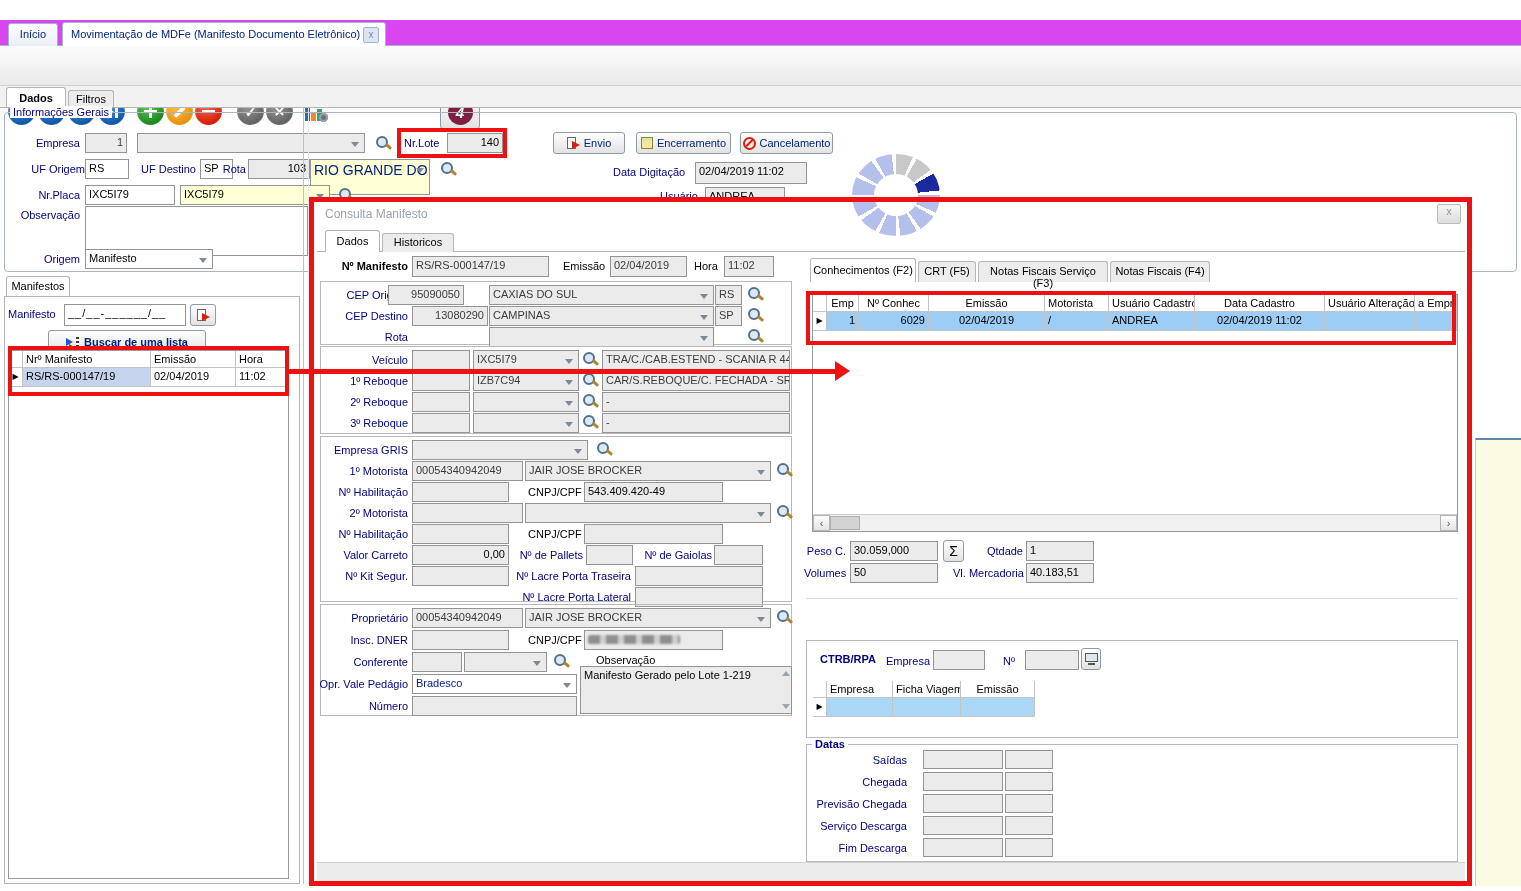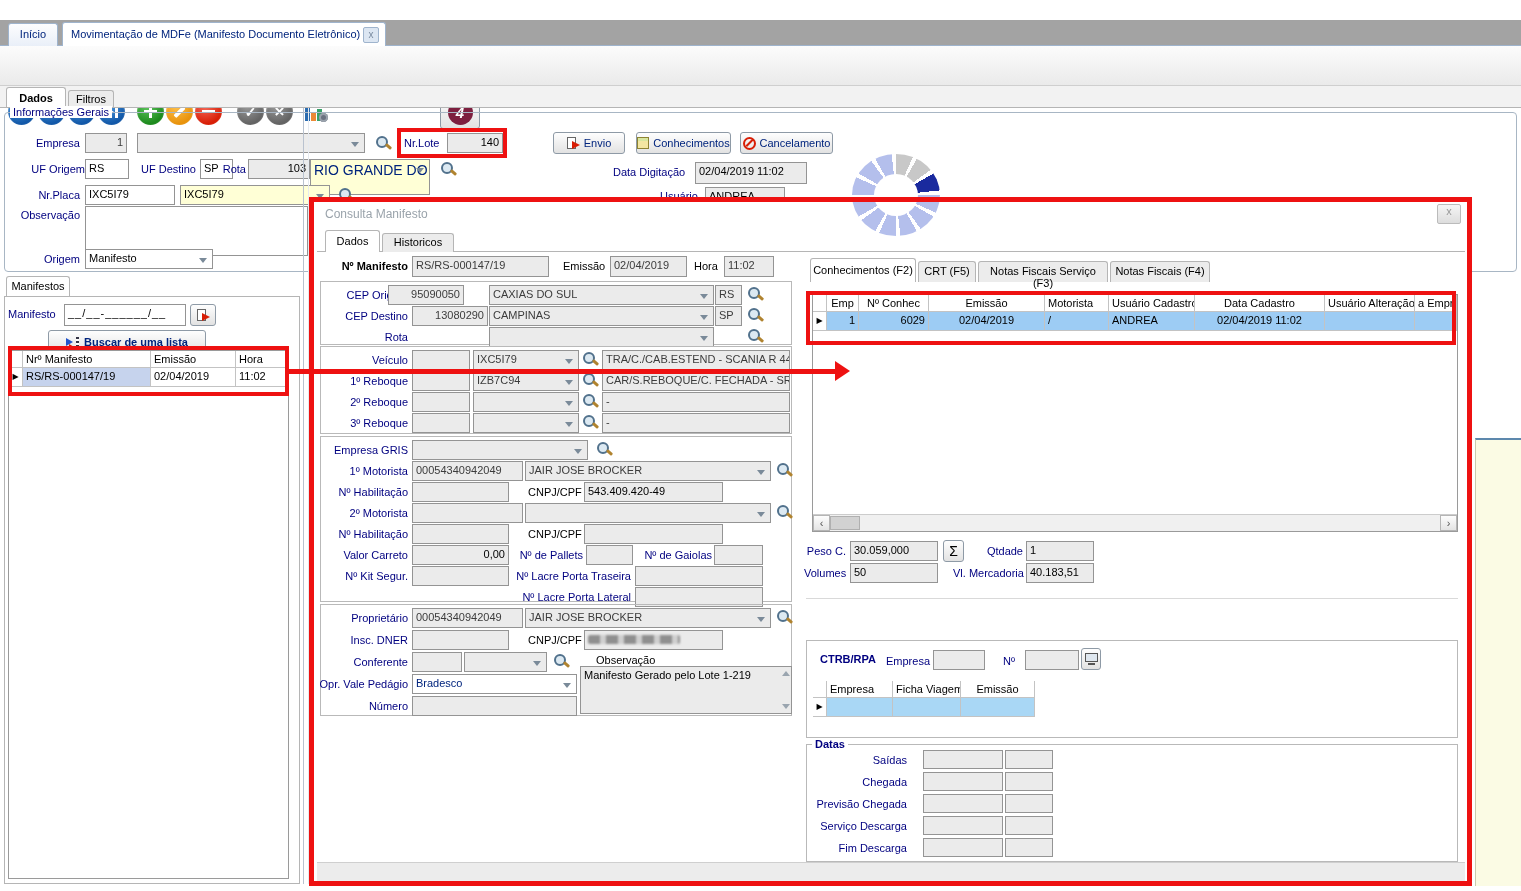--- a/index.html
+++ b/index.html
@@ -45,21 +45,21 @@
   .minichev::after{content:"";border-left:4px solid transparent;border-right:4px solid transparent}
   .minichev.up::after{border-bottom:5px solid #9aa5af}
   .minichev.dn::after{border-top:5px solid #9aa5af}
 </style>
 </head>
 <body>
 
 <div id="root">
 
 
-  <div class="abs" style="left:0;top:20px;width:1521px;height:26px;background:#a3a3a3;border-bottom:1px solid #9fb4cd">
+  <div class="abs" style="left:0;top:20px;width:1521px;height:26px;background:#d946ef;border-bottom:1px solid #9fb4cd">
     <div class="abs" style="left:8px;top:3px;width:50px;height:23px;background:linear-gradient(#fdfdfe,#e9eff8);border:1px solid #9fb4cd;border-bottom:none;border-radius:3px 3px 0 0;text-align:center;padding-top:4px;color:#00247d;cursor:pointer">
       <span>Início</span>
     </div>
     <div class="abs" style="left:62px;top:2px;width:324px;height:24px;background:#fff;border:1px solid #9fb4cd;border-bottom:none;border-radius:3px 3px 0 0;padding:5px 6px 0 8px;color:#00247d;cursor:pointer">
       <span>Movimentação de MDFe (Manifesto Documento Eletrônico)</span>
       <span class="abs" style="left:300px;top:4px;width:16px;height:16px;background:#dce6f2;border:1px solid #9fb4cd;border-radius:2px;text-align:center;line-height:14px;color:#7a8ba0;font-size:10px">x</span>
     </div>
   </div>
 
   <div class="abs" style="left:0;top:46px;width:1521px;height:40px;background:linear-gradient(#fcfcfc,#eaeaea);border-bottom:1px solid #cfcfcf">
@@ -127,21 +127,21 @@
 
   <div class="btn3d" style="left:553px;top:132px;width:72px;height:22px">
     <span style="position:relative;width:13px;height:13px">
       <span class="abs" style="left:0;top:0;width:9px;height:12px;background:#fff;border:1px solid #666"></span>
       <span class="abs" style="left:5px;top:4px;width:0;height:0;border-top:4px solid transparent;border-bottom:4px solid transparent;border-left:8px solid #d81e06"></span>
     </span>
     <span>Envio</span>
   </div>
   <div class="btn3d" style="left:636px;top:132px;width:95px;height:22px">
     <span style="width:12px;height:12px;background:#f3e6a2;border:1px solid #8e8433;box-shadow:inset 0 3px 0 #d8e6a0"></span>
-    <span>Conhecimentos</span>
+    <span>Encerramento</span>
   </div>
   <div class="btn3d" style="left:740px;top:132px;width:93px;height:22px">
     <span style="position:relative;width:13px;height:13px;border:2px solid #d81e06;border-radius:50%">
       <span class="abs" style="left:0px;top:3.5px;width:9px;height:2px;background:#d81e06;transform:rotate(-45deg)"></span>
     </span>
     <span>Cancelamento</span>
   </div>
 
   <span class="lbl r" style="left:17px;top:163px;width:68px">UF Origem</span>
   <div class="fld w" style="left:85px;top:159px;width:44px;height:20px">RS</div>

